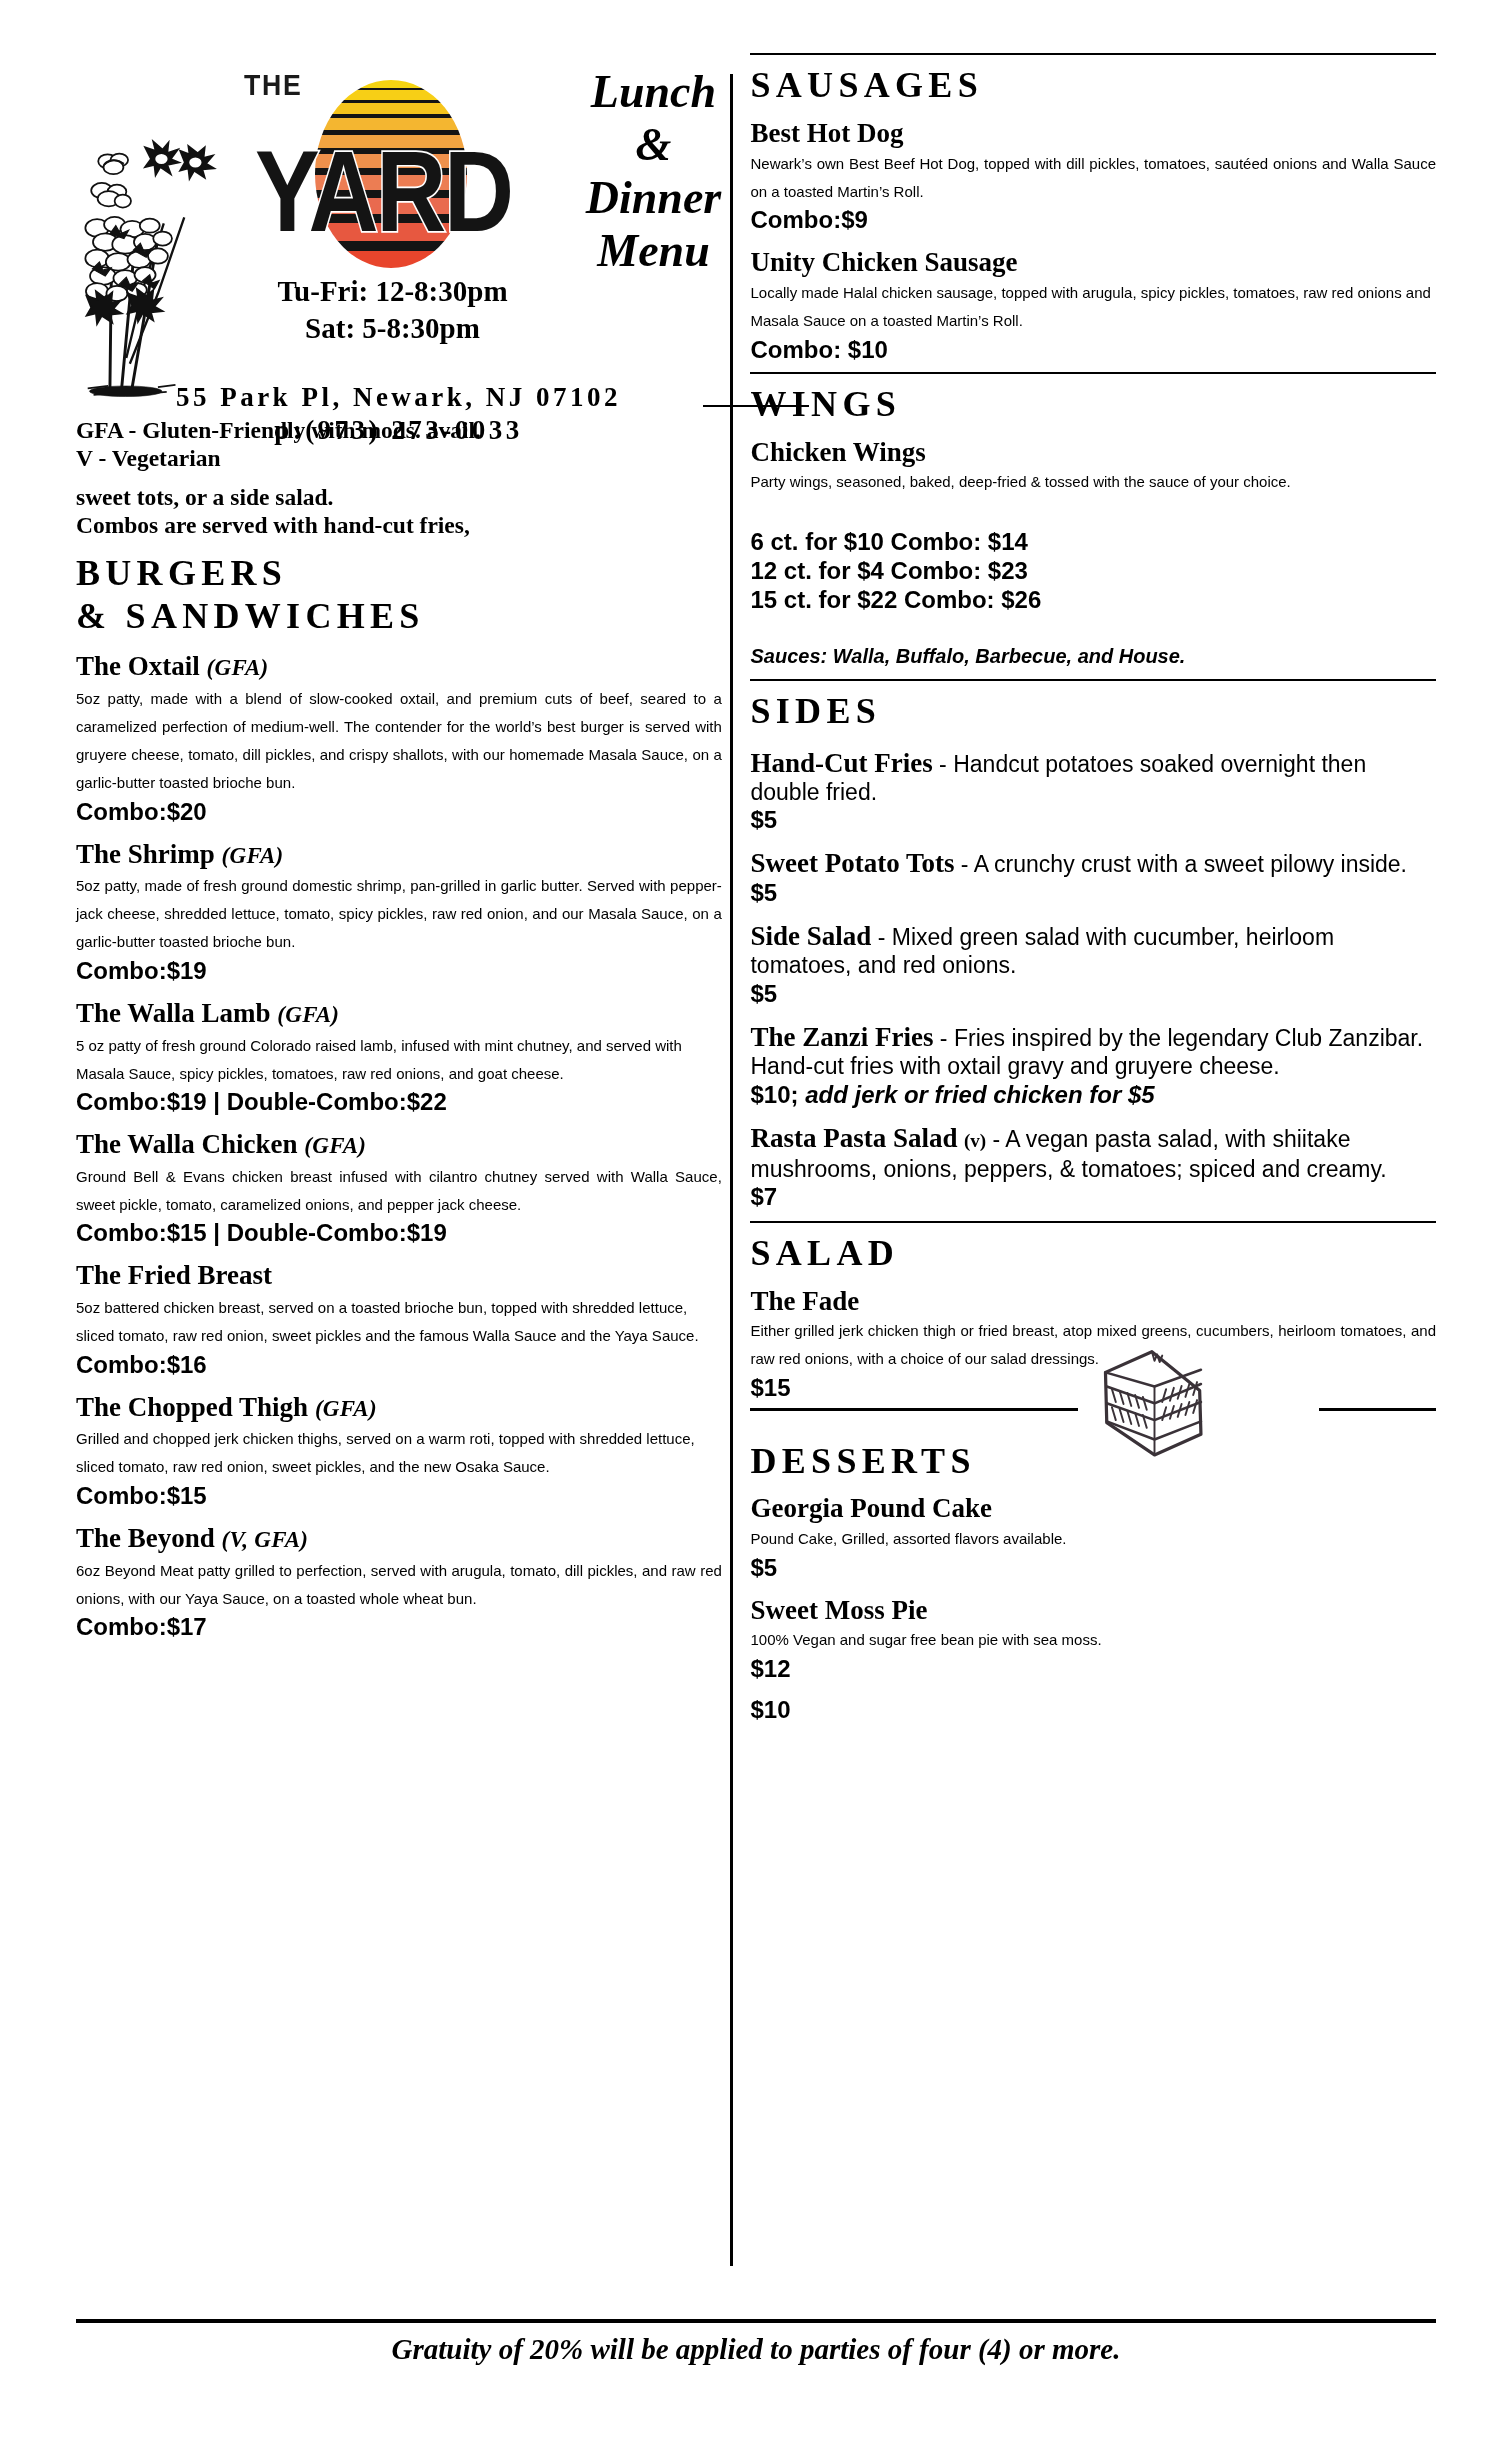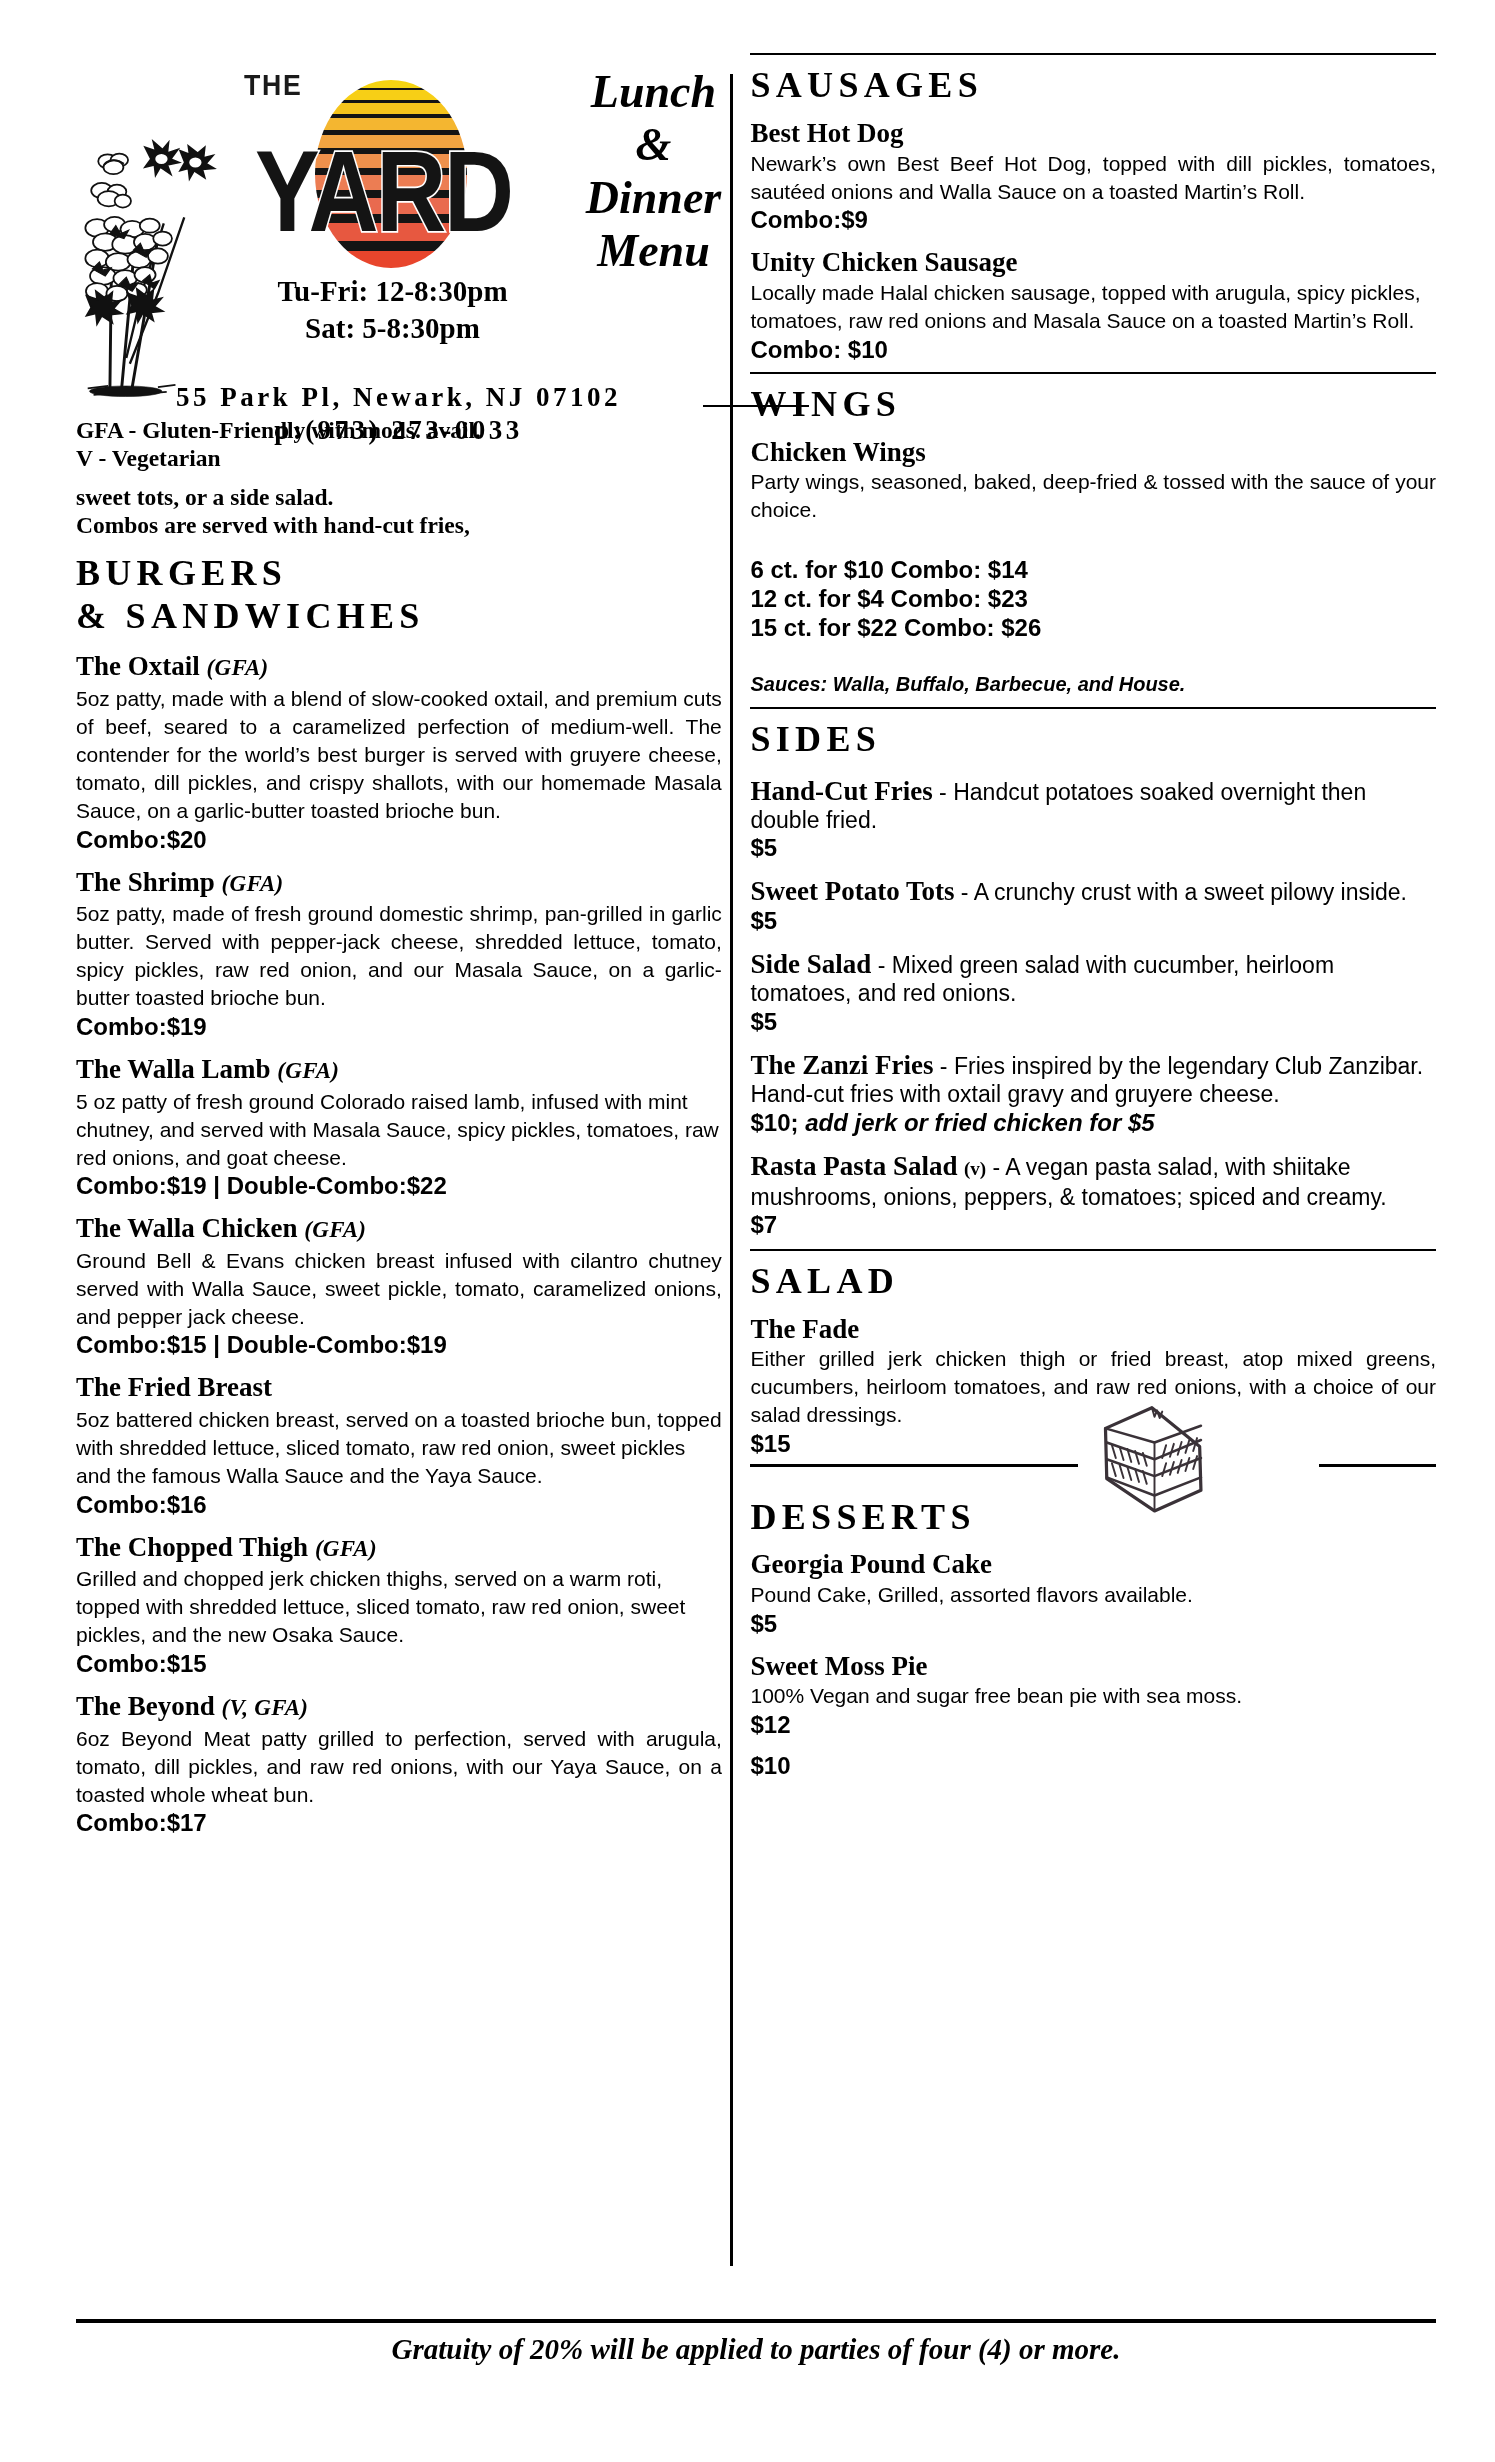--- a/index.html
+++ b/index.html
@@ -185,21 +185,21 @@
     font-size: 27px;
     line-height: 30.5px;
   }
   .item-name .tag {
     font-size: 23px;
     letter-spacing: 0.3px;
     font-style: italic;
   }
   .item-desc {
     font-family: "Liberation Sans", sans-serif;
-    font-size: 21px;
+    font-size: 15px;
     line-height: 28px;
     text-align: justify;
     margin-top: 1.2px;
   }
   .item-desc.left-align { text-align: left; }
   .item-price {
     font-family: "Liberation Sans", sans-serif;
     font-weight: bold;
     font-size: 24px;
     line-height: 28px;

